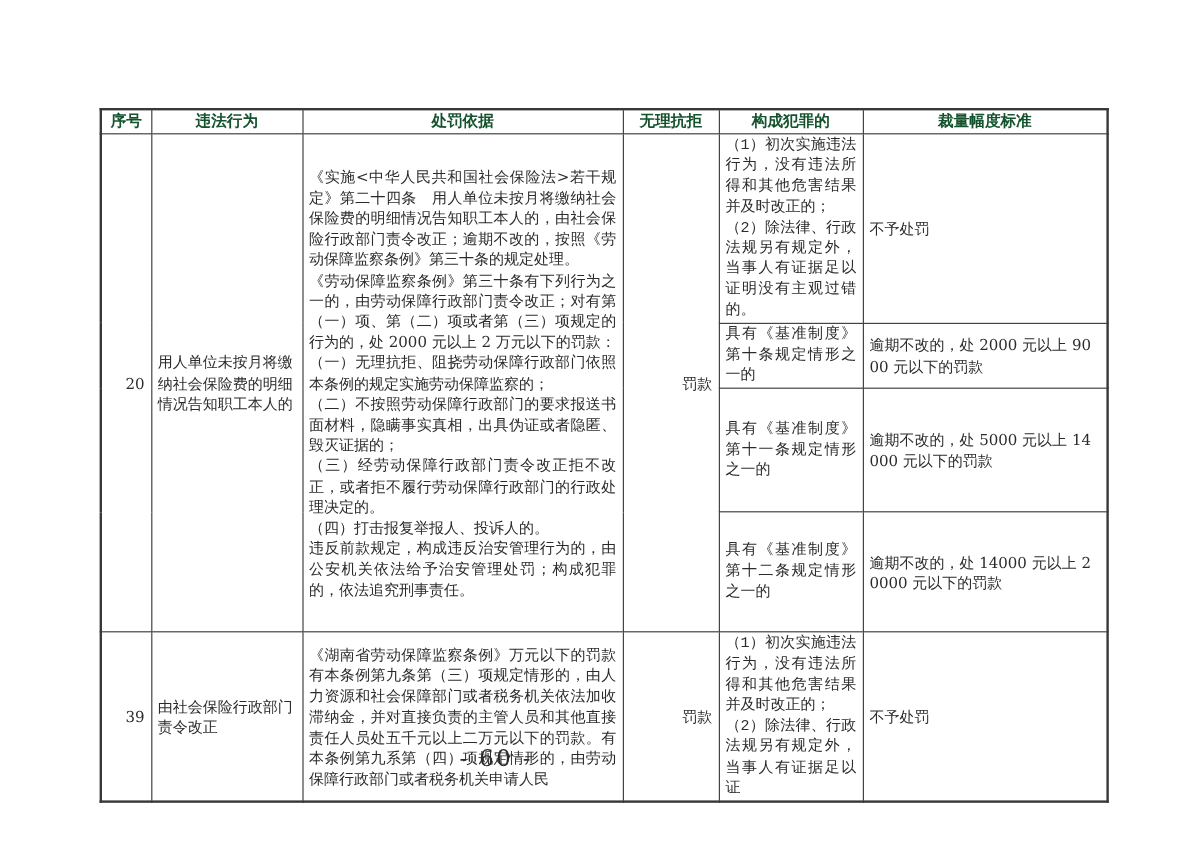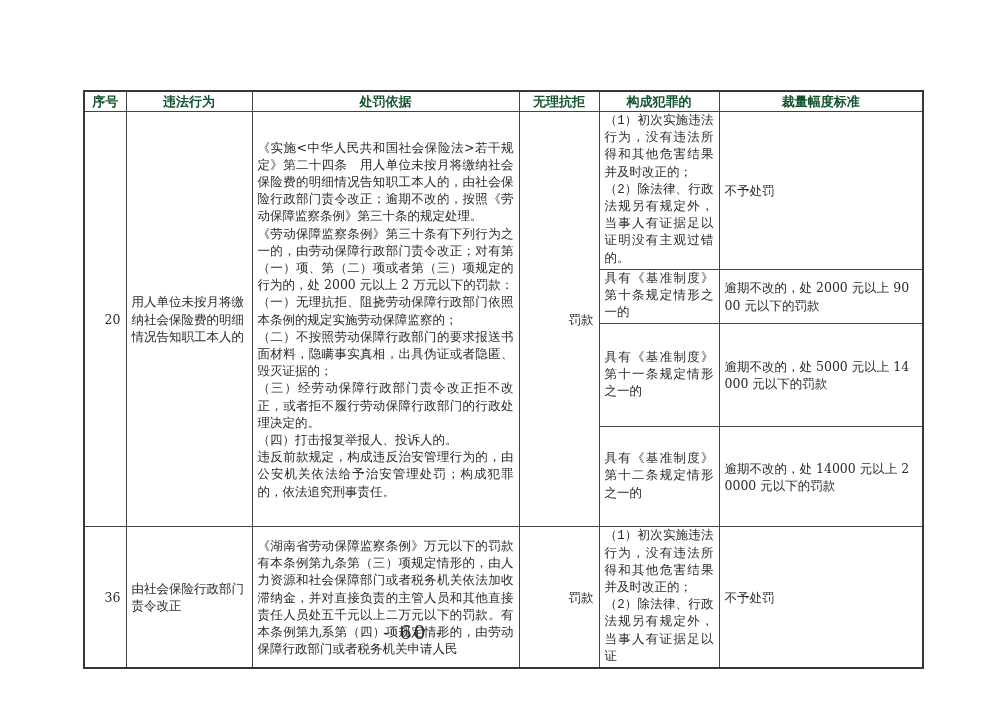--- a/index.html
+++ b/index.html
@@ -86,21 +86,21 @@
     </tr>
     <tr class="h-sub3">
       <td class="c-sit">具有《基准制度》第十一条规定情形之一的</td>
       <td class="c-std">逾期不改的，处 5000 元以上 14000 元以下的罚款</td>
     </tr>
     <tr class="h-sub4">
       <td class="c-sit">具有《基准制度》第十二条规定情形之一的</td>
       <td class="c-std">逾期不改的，处 14000 元以上 20000 元以下的罚款</td>
     </tr>
     <tr class="h-r21">
-      <td class="c-no">36</td>
+      <td class="c-no">39</td>
       <td class="c-act">由社会保险行政部门责令改正</td>
       <td class="c-basis pre">《湖南省劳动保障监察条例》万元以下的罚款　有本条例第九条第（三）项规定情形的，由人力资源和社会保障部门或者税务机关依法加收滞纳金，并对直接负责的主管人员和其他直接责任人员处五千元以上二万元以下的罚款。有本条例第九系第（四）项规定情形的，由劳动保障行政部门或者税务机关申请人民</td>
       <td class="c-no">罚款</td>
       <td class="c-sit pre top">（1）初次实施违法行为，没有违法所得和其他危害结果并及时改正的；
 （2）除法律、行政法规另有规定外，当事人有证据足以证</td>
       <td class="c-std">不予处罚</td>
     </tr>
   </tbody>
 </table>
 

